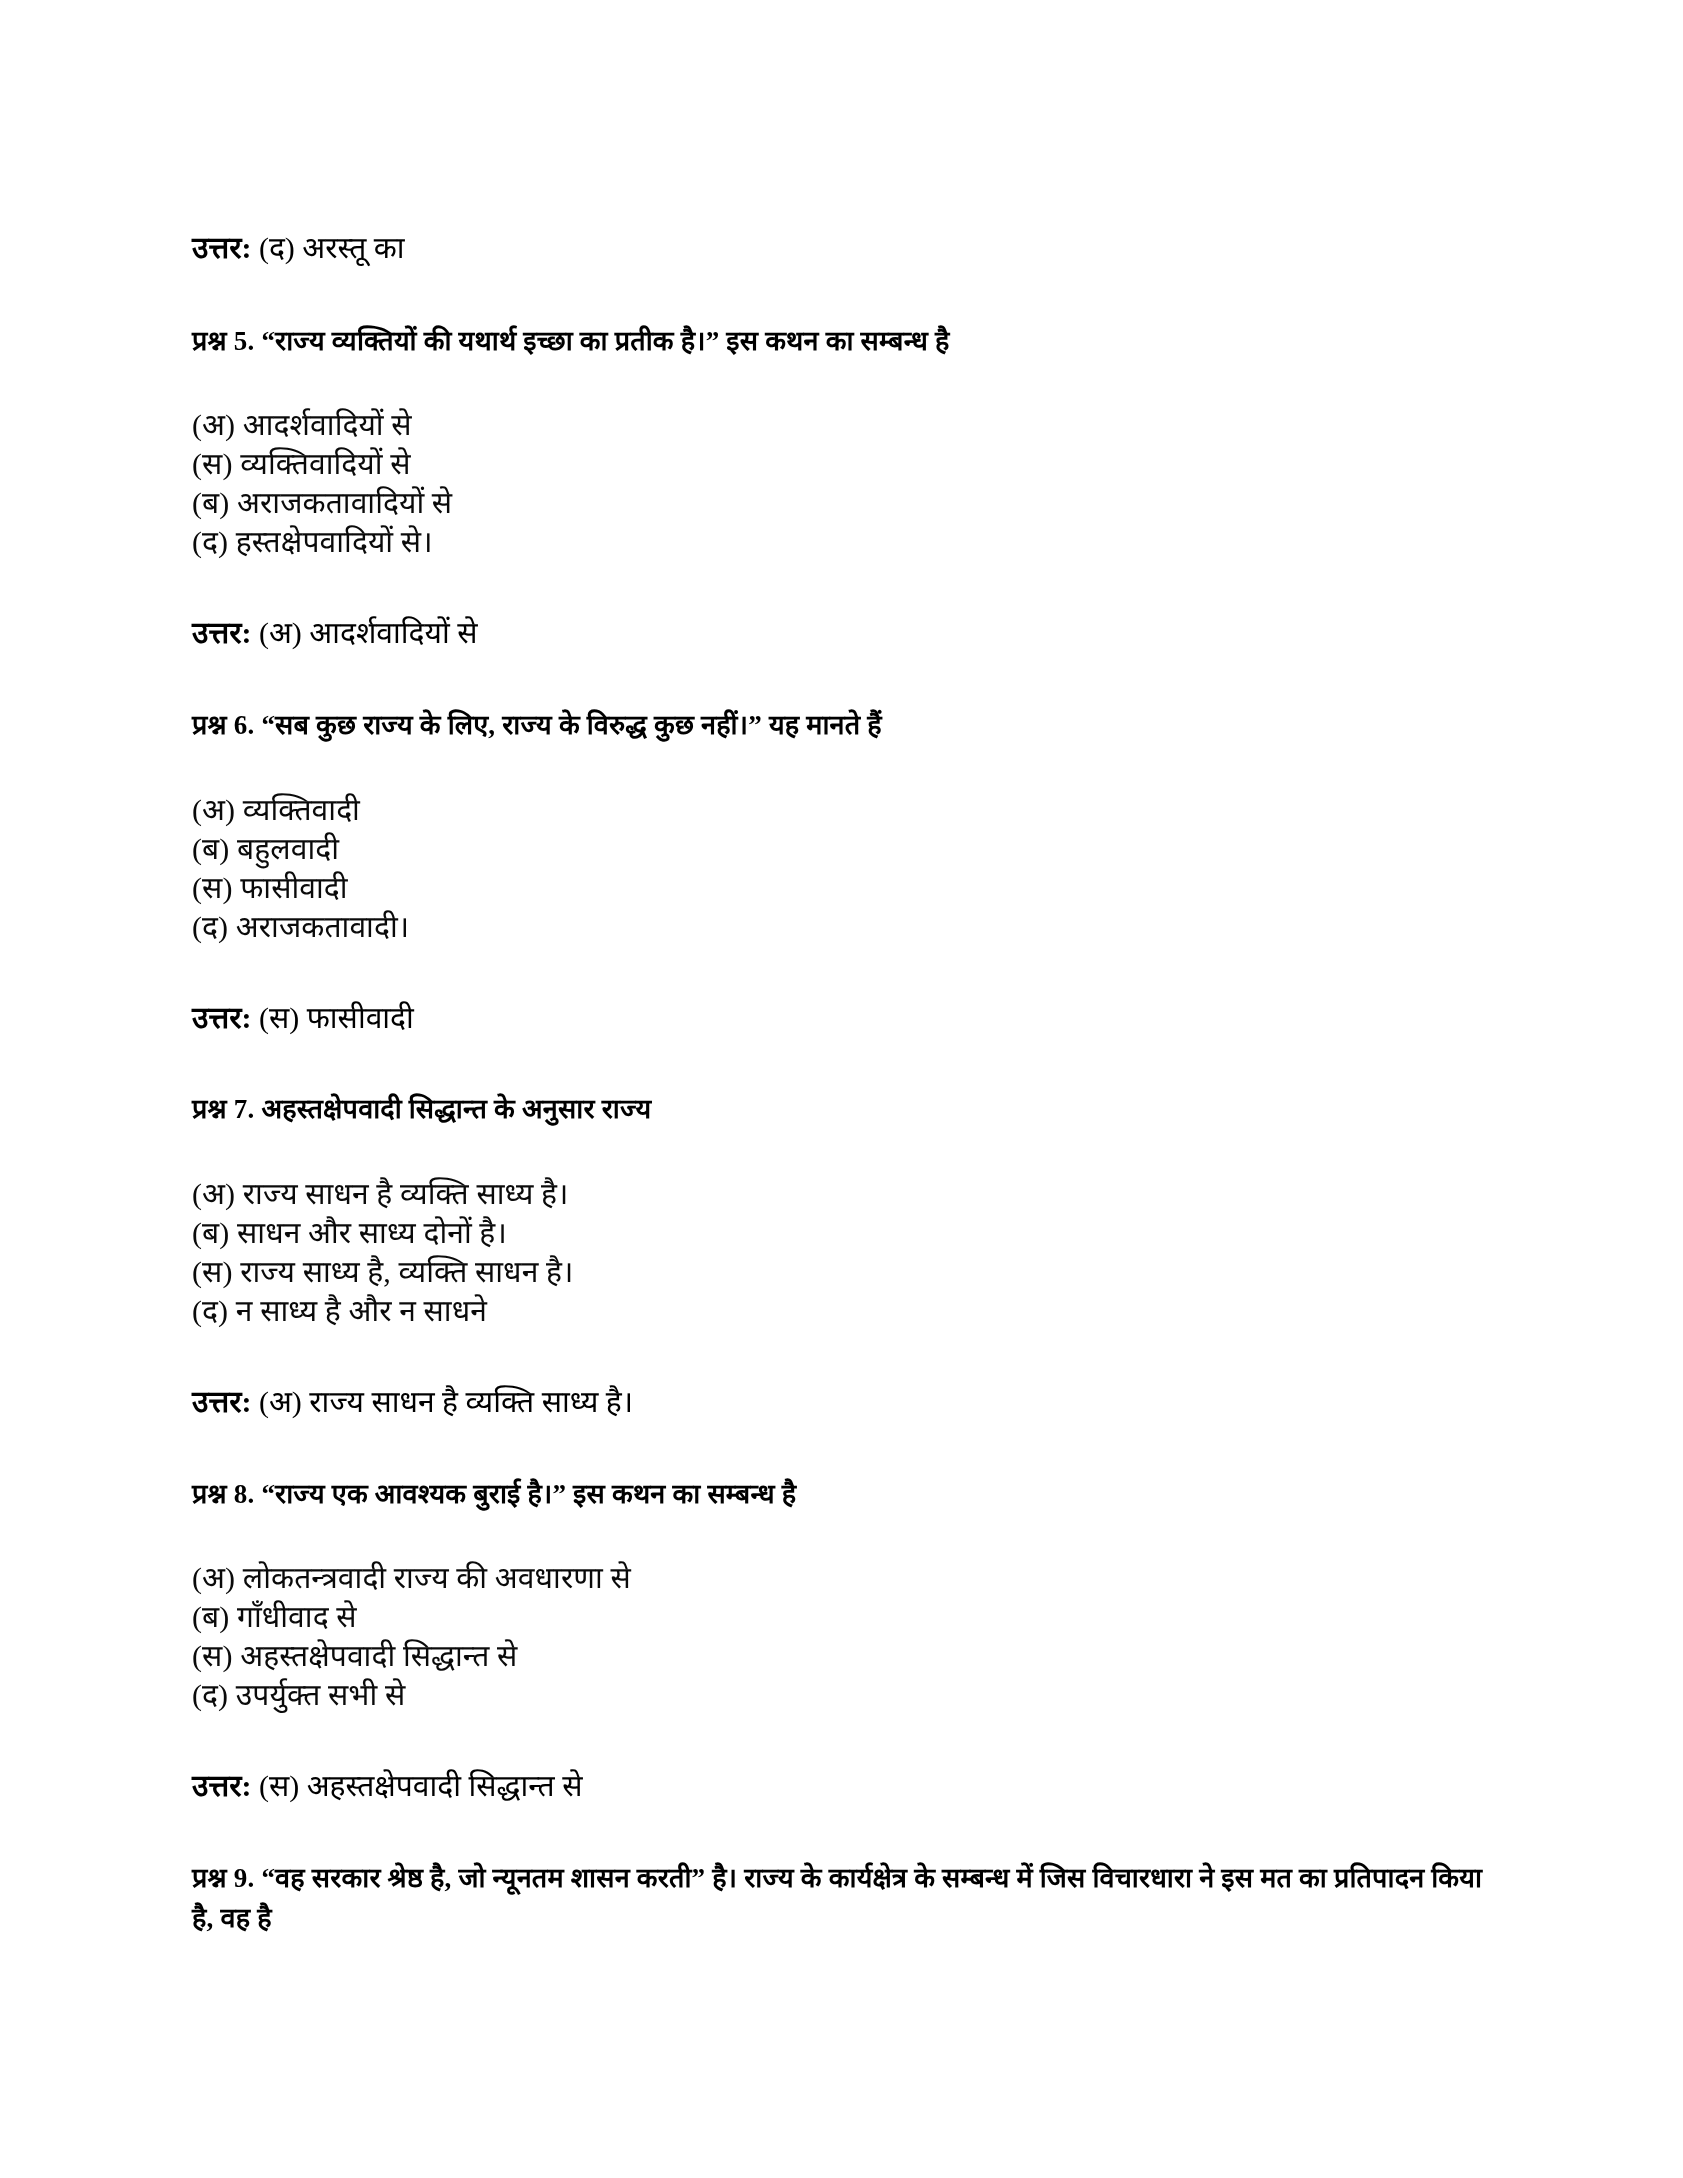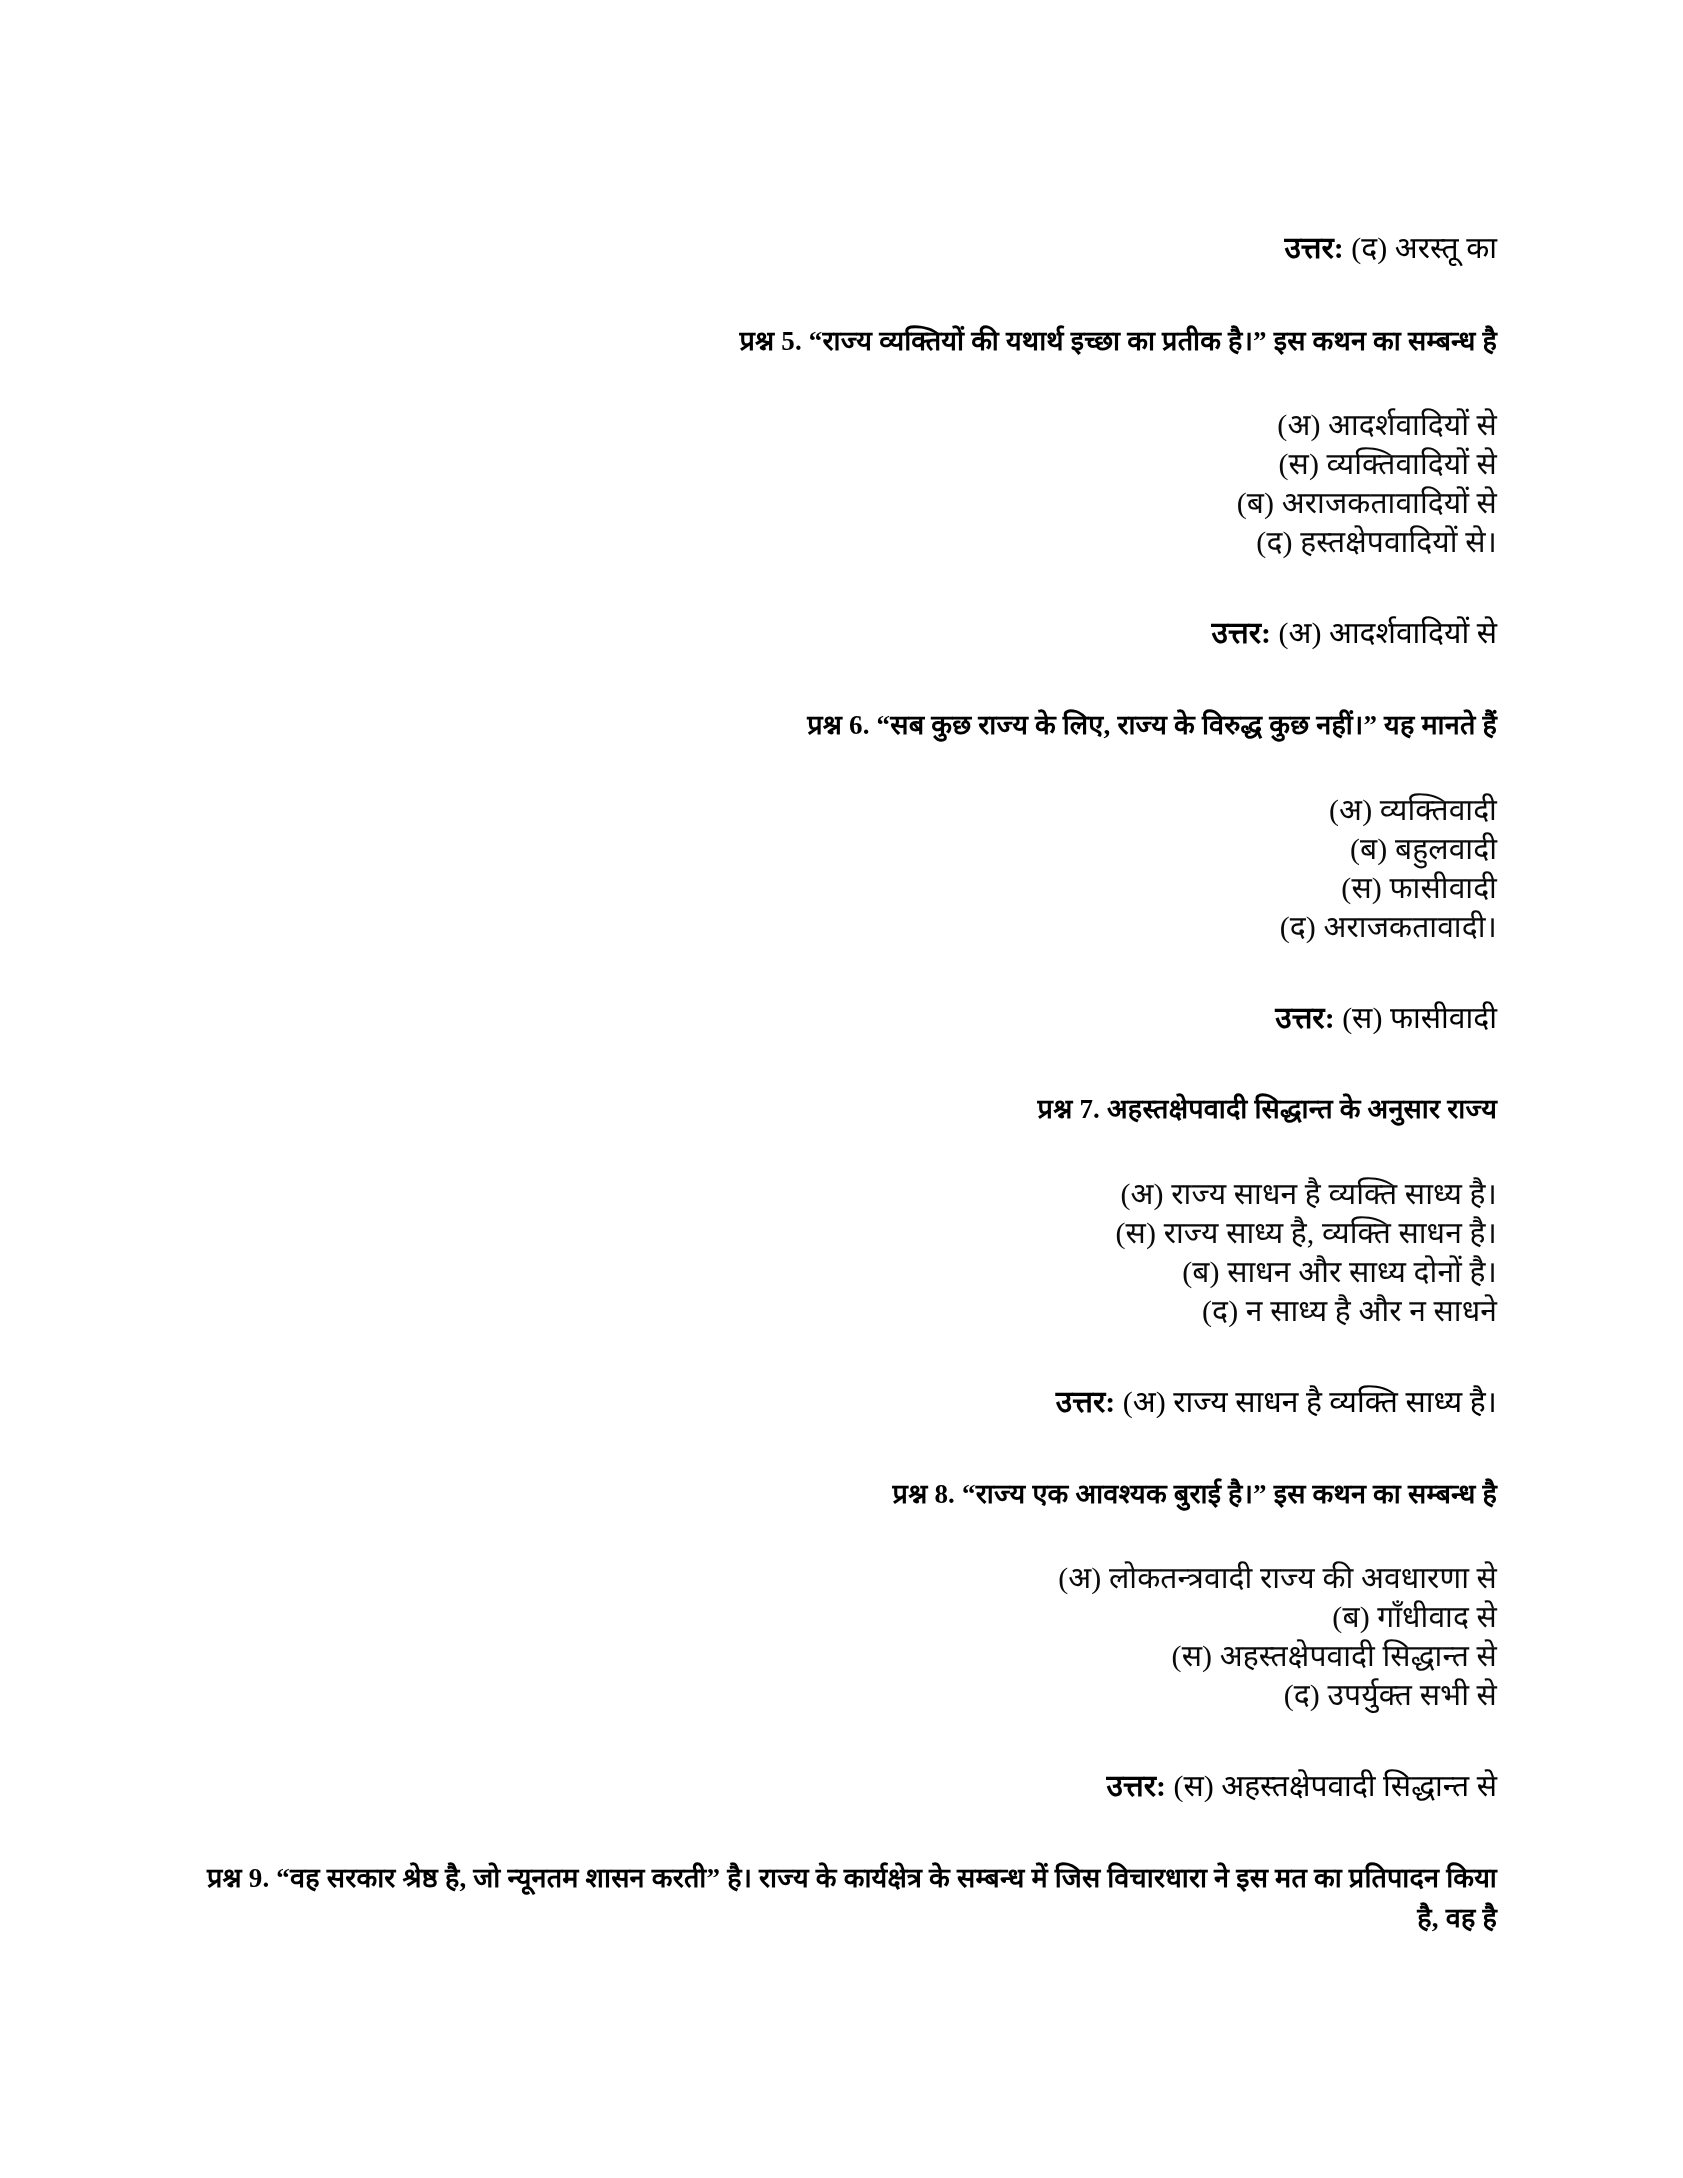--- a/index.html
+++ b/index.html
@@ -14,22 +14,21 @@
     font-family: "Liberation Serif", "DejaVu Serif", serif;
     color: #000000;
     overflow: hidden;
   }
   .page {
     position: relative;
     box-sizing: border-box;
     width: 1683px;
     height: 2178px;
     background: #ffffff;
-    padding: 226px 0 0 12px;
-    text-align: right;
+    padding: 226px 0 0 4px;
   }
   .content {
     width: 1297px;
     margin: 0 auto 0 188px;
   }
   .answer {
     font-size: 30px;
     line-height: 1.46;
     color: #000000;
   }
@@ -92,22 +91,22 @@
       <li>(द) अराजकतावादी।</li>
     </ul>
     <div class="answer blk-answer">
       <span class="lbl">उत्तर:</span>
       <span>(स) फासीवादी</span>
     </div>
 
     <div class="qhead blk-qhead">प्रश्न 7. अहस्तक्षेपवादी सिद्धान्त के अनुसार राज्य</div>
     <ul class="options blk-options">
       <li>(अ) राज्य साधन है व्यक्ति साध्य है।</li>
+      <li>(ब) साधन और साध्य दोनों है।</li>
       <li>(स) राज्य साध्य है, व्यक्ति साधन है।</li>
-      <li>(ब) साधन और साध्य दोनों है।</li>
       <li>(द) न साध्य है और न साधने</li>
     </ul>
     <div class="answer blk-answer">
       <span class="lbl">उत्तर:</span>
       <span>(अ) राज्य साधन है व्यक्ति साध्य है।</span>
     </div>
 
     <div class="qhead blk-qhead">प्रश्न 8. “राज्य एक आवश्यक बुराई है।” इस कथन का सम्बन्ध है</div>
     <ul class="options blk-options">
       <li>(अ) लोकतन्त्रवादी राज्य की अवधारणा से</li>

